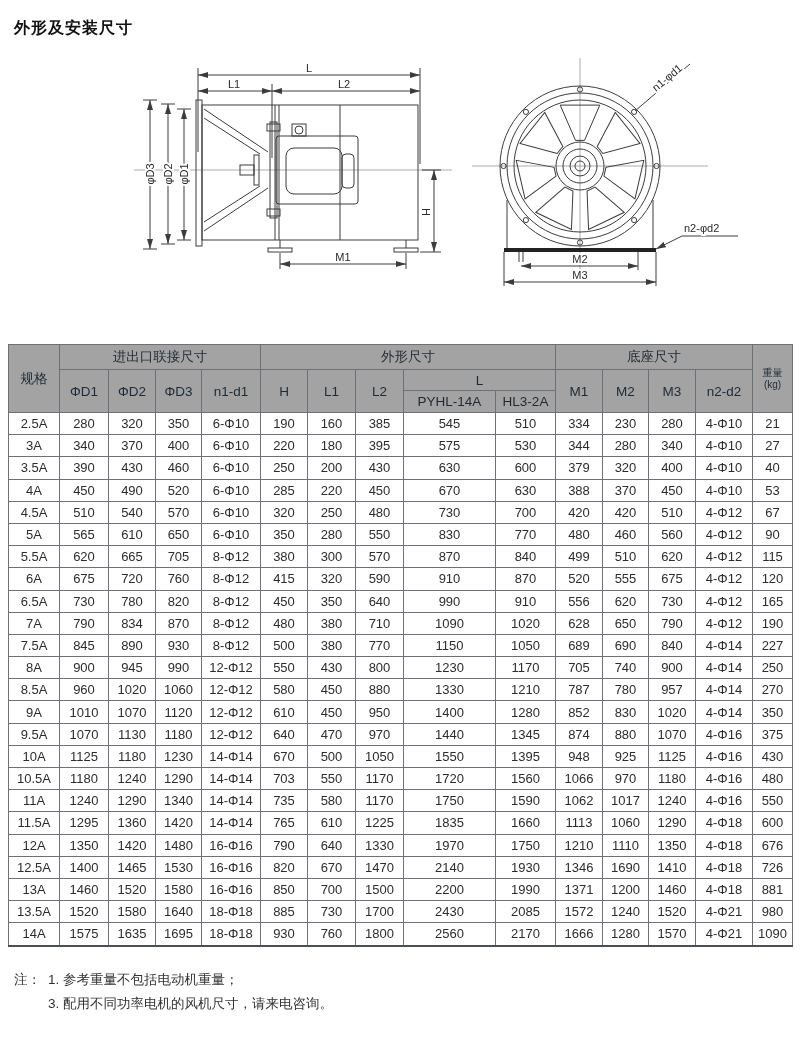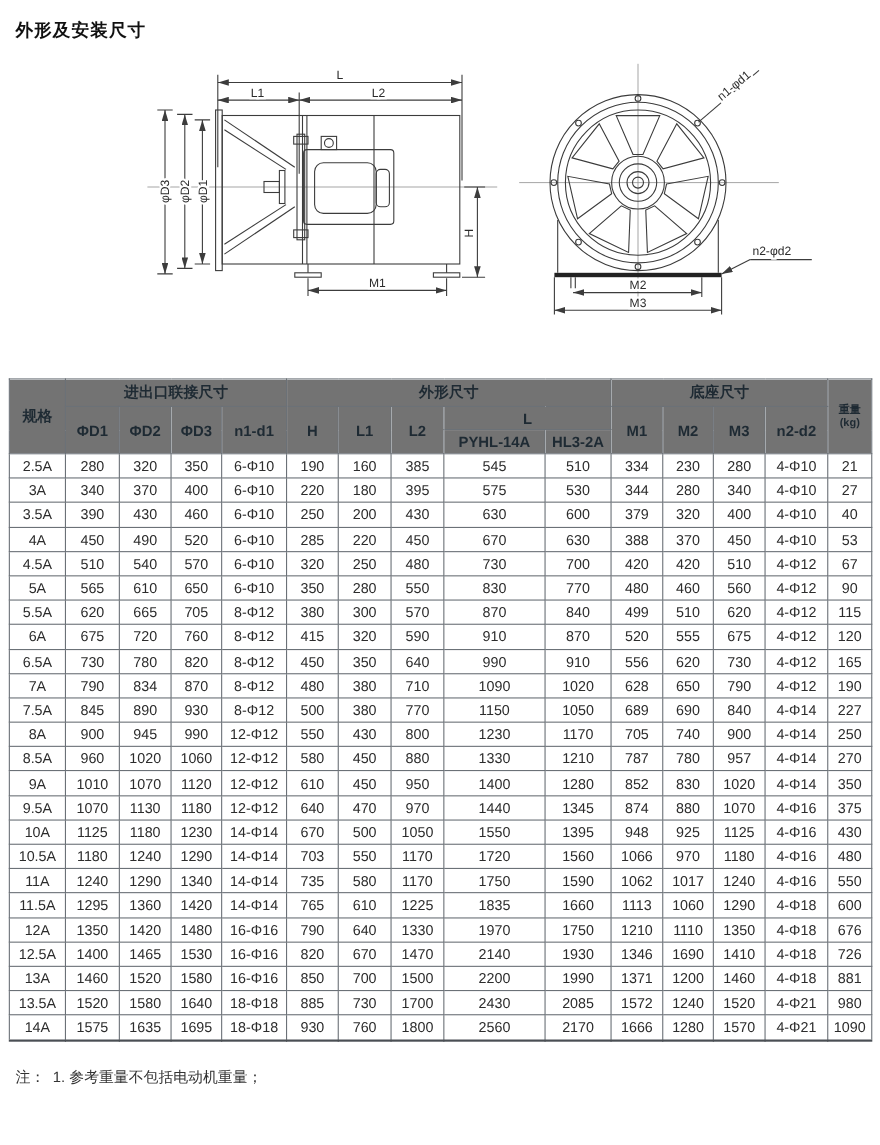--- a/index.html
+++ b/index.html
@@ -25,21 +25,21 @@
   .spec-table{
     position:absolute;left:8px;top:344px;width:784px;
     border-collapse:collapse;table-layout:fixed;
     border:1px solid #4a4f54;border-bottom-width:2px;
   }
   .spec-table th,.spec-table td{
     border:1px solid #6b7177;text-align:center;vertical-align:middle;padding:0;
     overflow:hidden;white-space:nowrap;
   }
   .spec-table thead th{
-    background:#737373;font-weight:bold;color:#1e2a33;font-size:13.5px;
+    background:#a3a3a3;font-weight:normal;color:#1e2a33;font-size:13.5px;
   }
   .spec-table thead tr.gr1 th{height:24px;}
   .spec-table thead tr.gr2 th{height:20px;}
   .spec-table thead tr.gr3 th{height:21px;margin-top:26px;}
   .spec-table tbody td{font-size:13px;color:#2c2c2c;height:21.2px;}
   .weight-head{font-size:10px;line-height:1.15;}
   .notes{position:absolute;left:14px;top:968px;font-size:13.5px;color:#333;}
   .note-row{display:flex;line-height:24px;}
   .note-prefix{width:34px;flex:0 0 34px;}
 </style>
@@ -676,14 +676,15 @@
 <div class="notes">
   <div class="note-row">
     <span class="note-prefix">注：</span>
     <span>1. 参考重量不包括电动机重量；</span>
   </div>
   <div class="note-row">
     <span class="note-prefix"></span>
   </div>
   <div class="note-row">
     <span class="note-prefix"></span>
+    <span>3. 配用不同功率电机的风机尺寸，请来电咨询。</span>
   </div>
 </div>
 
 </body></html>

